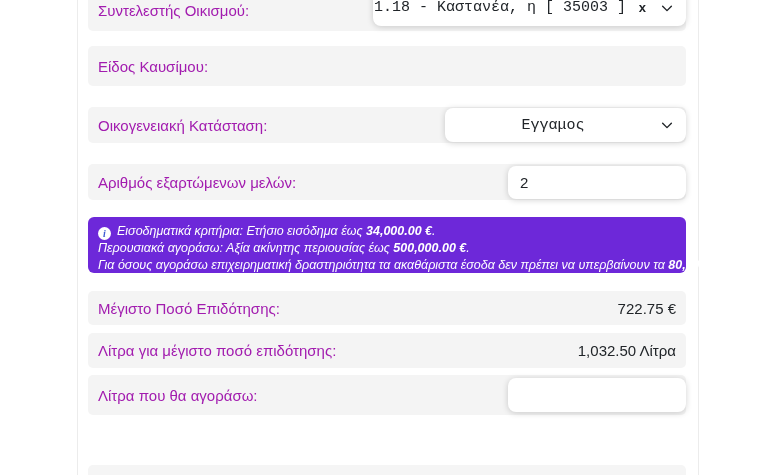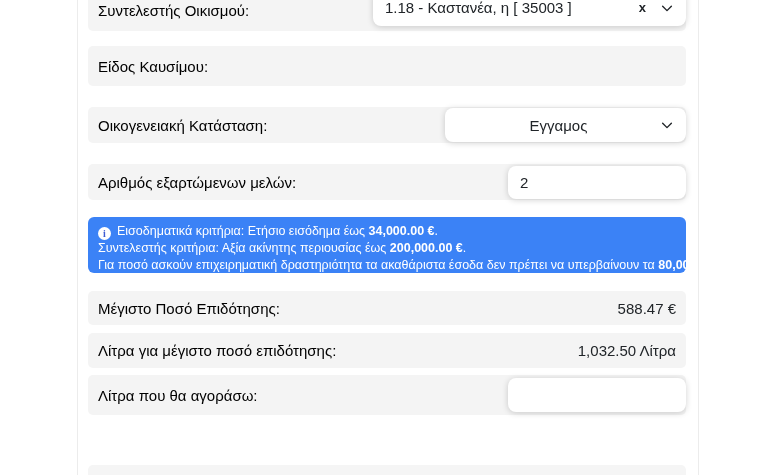--- a/index.html
+++ b/index.html
@@ -5,37 +5,37 @@
   * { margin:0; padding:0; box-sizing:border-box; }
   html,body { background:#fff; }
   body { width:768px; height:475px; font-family:"Liberation Sans", sans-serif; }
   .page { position:relative; width:768px; height:475px; background:#fff; overflow:hidden; }
   .edge { position:absolute; top:0; bottom:0; width:1px; background:#ececec; }
   .edge.left { left:77px; }
   .edge.right { left:698px; }
 
   .band { position:absolute; left:88px; width:598px; background:#f4f4f4; border-radius:5px;
           display:flex; align-items:center; padding:0 10px; }
-  .band .lbl { font-size:15px; color:#000000; white-space:nowrap; }
+  .band .lbl { font-size:15px; color:#a21caf; white-space:nowrap; }
   .band .val-right { margin-left:auto; font-size:15px; color:#212529; white-space:nowrap; }
 
   .control { position:absolute; background:#fff; border-radius:8px;
              box-shadow:0 1px 6px rgba(0,0,0,0.18);
              display:flex; align-items:center; font-size:15px; color:#212529; }
-  .control .sel-text { padding-left:12px; white-space:nowrap; overflow:hidden; flex:1 1 auto; }
+  .control .sel-text { padding-left:1px; white-space:nowrap; overflow:hidden; flex:1 1 auto;font-family:Liberation Mono, monospace; }
   .control .clear-x { font-weight:bold; font-size:13px; color:#212529; padding:0 14px 0 6px; cursor:pointer; }
   .control .chev { width:14px; height:14px; margin-right:12px; flex:0 0 auto; }
 
   .text-input { position:absolute; background:#fff; border:none; border-radius:8px;
                 box-shadow:0 1px 6px rgba(0,0,0,0.18); font-family:"Liberation Sans", sans-serif;
                 font-size:15px; color:#212529; padding:0 12px; outline:none; }
 
   .info-box { position:absolute; left:88px; top:217px; width:598px; height:56px;
-              background:#3b82f6; border-radius:6px; color:#fff;
-              padding:6px 10px 0 10px; font-size:12.5px; line-height:17px; }
+              background:#6d28d9; border-radius:6px; color:#fff;
+              padding:6px 10px 0 10px; font-size:12.5px; line-height:17px;font-style:italic; }
   .info-line { white-space:nowrap; }
   .info-line b { font-weight:bold; }
   .info-icon { display:inline-flex; align-items:center; justify-content:center;
                width:13px; height:13px; border-radius:50%; background:#fff; color:#3e5cd2;
                font-size:10px; font-weight:bold; font-family:"Liberation Serif", serif;
                vertical-align:-2px; margin-right:6px; }
 
   .cut-band { position:absolute; left:88px; top:465px; width:598px; height:24px;
               background:#f5f5f5; border-radius:5px 5px 0 0; }
 </style>
@@ -74,30 +74,30 @@
   <div class="band" style="top:164px; height:36px;">
     <span class="lbl">Αριθμός εξαρτώμενων μελών:</span>
   </div>
   <input class="text-input" style="left: 508px; top: 166px; width: 178px; height: 33px;" value="2">
 
   <div class="info-box">
     <div class="info-line">
       <span class="info-icon">i</span><span>Εισοδηματικά κριτήρια: Ετήσιο εισόδημα έως </span><b>34,000.00 €</b><span>.</span>
     </div>
     <div class="info-line">
-      <span>Συντελεστής κριτήρια: Αξία ακίνητης περιουσίας έως </span><b>200,000.00 €</b><span>.</span>
+      <span>Περουσιακά αγοράσω: Αξία ακίνητης περιουσίας έως </span><b>500,000.00 €</b><span>.</span>
     </div>
     <div class="info-line">
-      <span>Για ποσό ασκούν επιχειρηματική δραστηριότητα τα ακαθάριστα έσοδα δεν πρέπει να υπερβαίνουν τα </span><b>80,000 €</b><span>.</span>
+      <span>Για όσους αγοράσω επιχειρηματική δραστηριότητα τα ακαθάριστα έσοδα δεν πρέπει να υπερβαίνουν τα </span><b>80,000 €</b><span>.</span>
     </div>
   </div>
 
   <div class="band" style="top:291px; height:34px;">
     <span class="lbl">Μέγιστο Ποσό Επιδότησης:</span>
-    <span class="val-right">588.47 €</span>
+    <span class="val-right">722.75 €</span>
   </div>
 
   <div class="band" style="top:333px; height:35px;">
     <span class="lbl">Λίτρα για μέγιστο ποσό επιδότησης:</span>
     <span class="val-right">1,032.50 Λίτρα</span>
   </div>
 
   <div class="band" style="top:375px; height:40px;">
     <span class="lbl">Λίτρα που θα αγοράσω:</span>
   </div>

